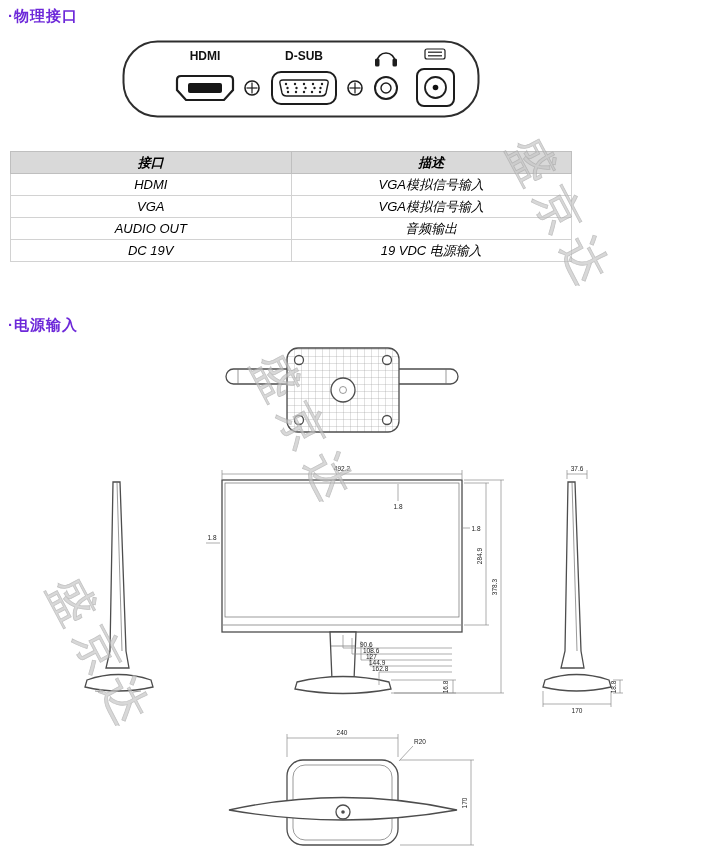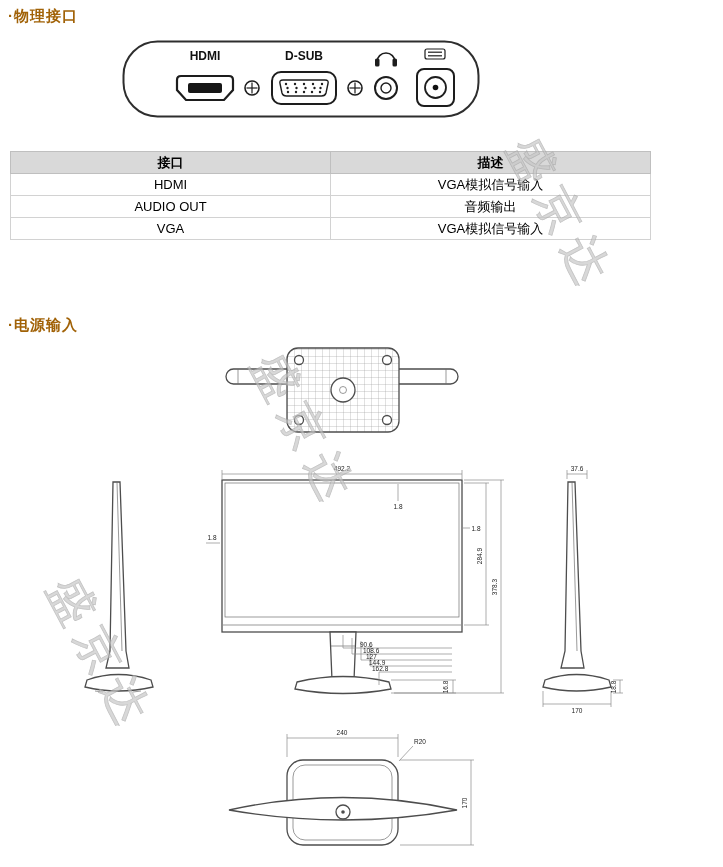--- a/index.html
+++ b/index.html
@@ -8,32 +8,33 @@
     position:relative;
     width:723px; height:867px;
     font-family:"Liberation Sans", sans-serif;
     color:#000;
     overflow:hidden;
   }
   .sec-title {
     position:absolute;
     font-size:15px;
     font-weight:bold;
-    color:#a16207;
+    color:#6d28d9;
     letter-spacing:1px;
   }
   #title1 { left:8px; top:7px; }
   #title2 { left:8px; top:316px; }
 
   #port-panel { position:absolute; left:122px; top:40px; width:358px; height:78px; }
 
   #ports-table {
-    position:absolute; left:10px; top:151px; width:641px;
+    position:absolute; left:10px; top:151px; width:562px;
     border-collapse:collapse;
     font-size:13px;
+    font-style:italic;
   }
   #ports-table th {
     background:#d9d9d9;
     font-weight:bold;
     border:1px solid #bfbfbf;
     height:22px; text-align:center;
     width:50%;
   }
   #ports-table td {
     border:1px solid #d2d2d2;
@@ -144,26 +145,30 @@
       <th>接口</th>
       <th>描述</th>
     </tr>
   </thead>
   <tbody>
     <tr>
       <td>HDMI</td>
       <td>VGA模拟信号输入</td>
     </tr>
     <tr>
+      <td>VGA</td>
+      <td>VGA模拟信号输入</td>
+    </tr>
+    <tr>
       <td>AUDIO OUT</td>
       <td>音频输出</td>
     </tr>
     <tr>
-      <td>VGA</td>
-      <td>VGA模拟信号输入</td>
+      <td>DC 19V</td>
+      <td>19 VDC 电源输入</td>
     </tr>
   </tbody>
 </table>
 
 <div id="title2" class="sec-title">·电源输入</div>
 
 <svg id="drawings" viewBox="0 0 723 532">
   <defs>
     <pattern id="gp" width="7" height="7" patternUnits="userSpaceOnUse">
       <path d="M7,0 H0 V7" stroke="#9a9a9a" stroke-width="0.6" fill="none"></path>

